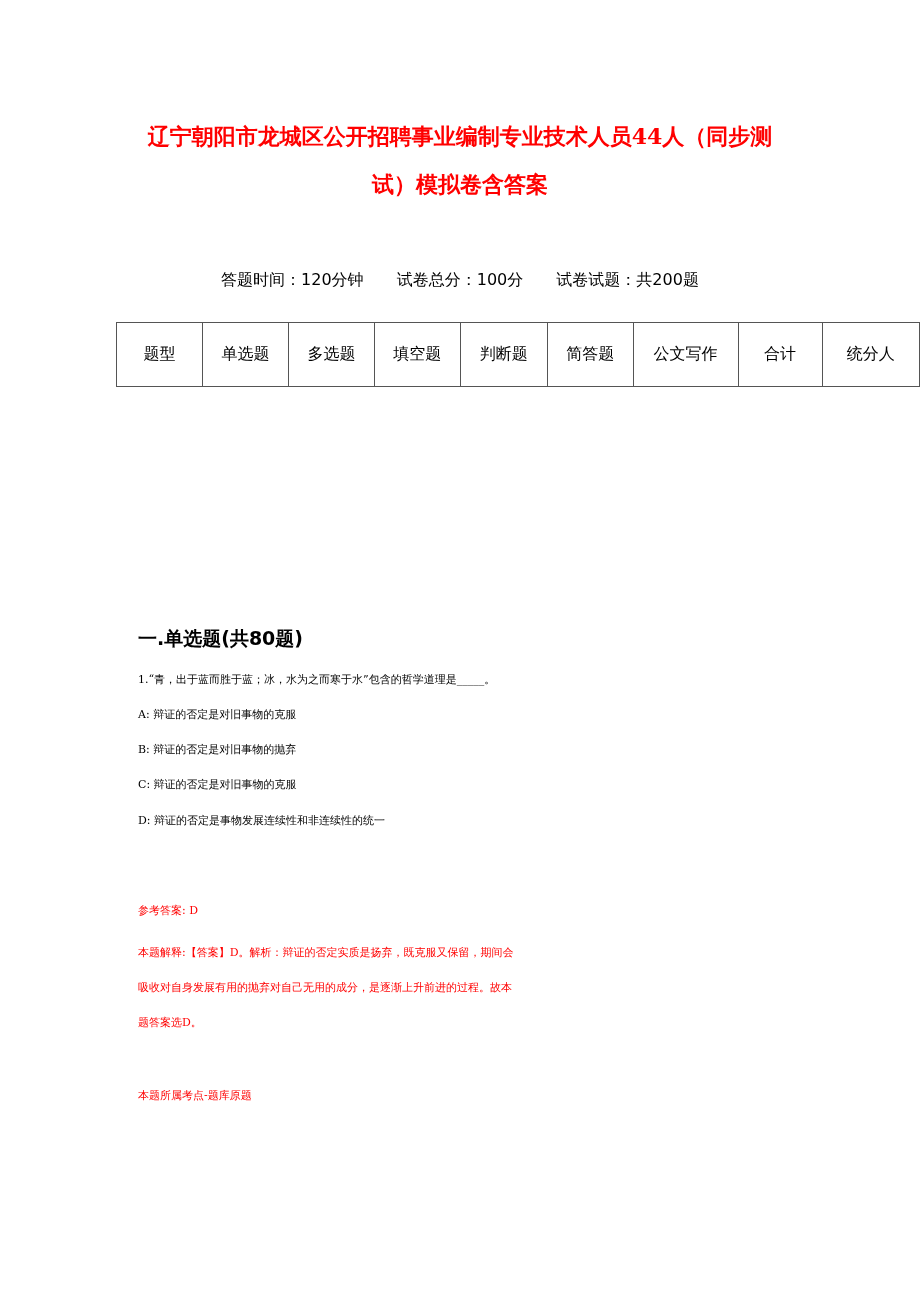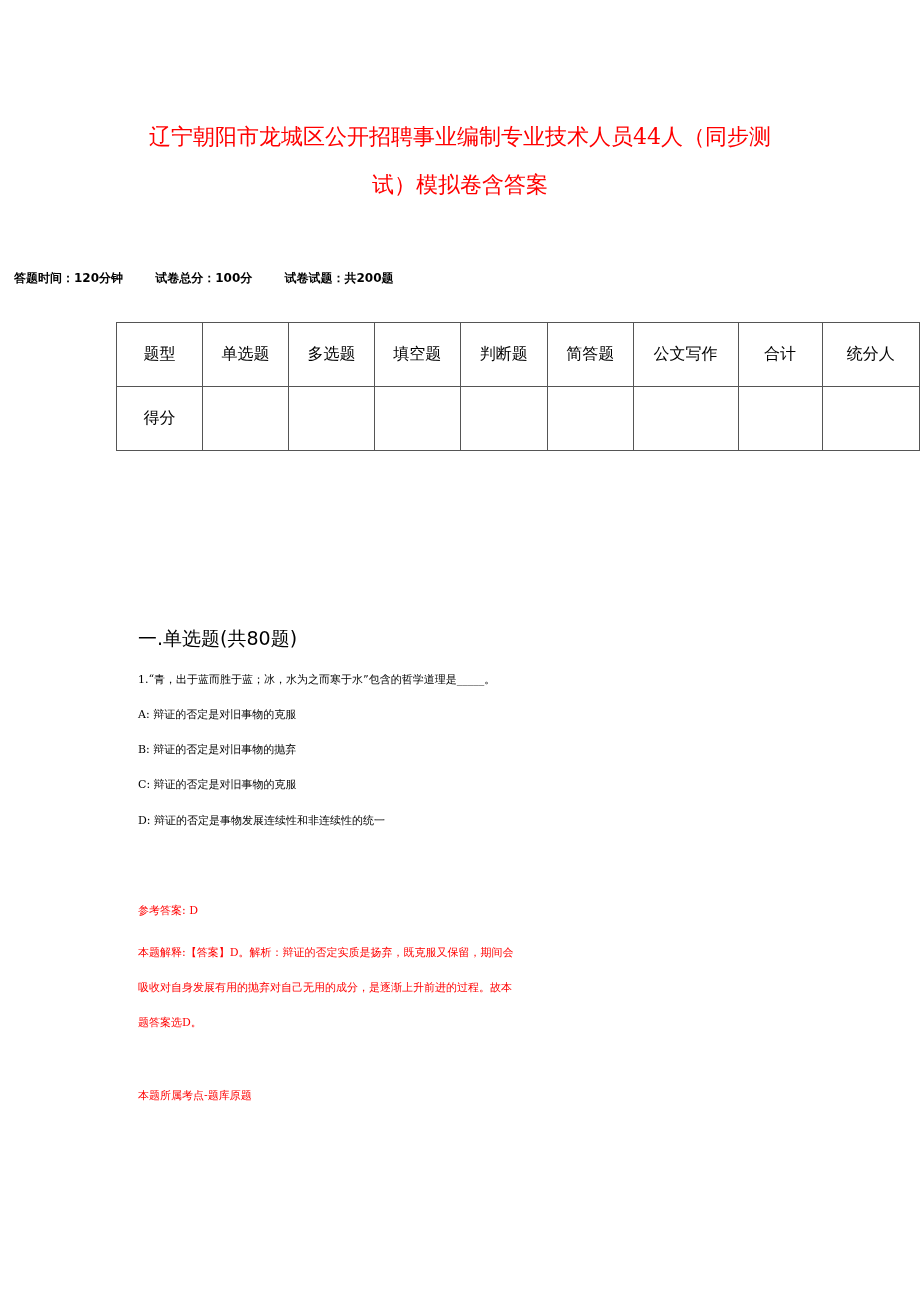--- a/index.html
+++ b/index.html
@@ -1,28 +1,28 @@
 <!DOCTYPE html>
 <html><head>
 <meta charset="utf-8">
 <style>
   html, body { margin:0; padding:0; background:#ffffff; }
   body { width:920px; height:1302px; position:relative; overflow:hidden;
          font-family:"DejaVu Serif", serif; color:#000; }
   .title { position:absolute; left:0; width:920px; text-align:center; color:#ff0000;
-           font-family:"DejaVu Serif", serif; font-weight:normal; font-size:22px; }
+           font-family:"DejaVu Serif", serif; font-weight:bold; font-size:22px; }
   .t1 { top:122px; }
   .t2 { top:170px; }
-  .meta { position:absolute; top:270px; left:0; width:920px; 
-          font-family:"DejaVu Sans", sans-serif; font-weight:bold; font-size:12px; }
+  .meta { position:absolute; top:270px; left:0; width:920px; text-align:center;
+          font-family:"DejaVu Sans", sans-serif; font-weight:normal; font-size:16px; }
   .meta span { margin:0 14px; }
   table.score { position:absolute; left:116px; top:322px; border-collapse:collapse;
                 font-family:"DejaVu Sans", sans-serif; font-size:16px; }
   table.score td { border:1px solid #555; height:47px; text-align:center; padding:8px; }
-  .sec { position:absolute; left:138px; top:626px; font-size:19px; font-weight:normal;
+  .sec { position:absolute; left:138px; top:626px; font-size:19px; font-weight:bold;
          font-family:"DejaVu Sans", sans-serif; }
   .line { position:absolute; left:138px; font-size:11px; white-space:nowrap; }
   .red { color:#ff0000;margin-top:20px; }
 </style>
 </head>
 <body>
 
 <div class="title t1">辽宁朝阳市龙城区公开招聘事业编制专业技术人员44人（同步测</div>
 <div class="title t2">试）模拟卷含答案</div>
 
@@ -38,31 +38,20 @@
     <td style="width:72px">题型</td>
     <td style="width:72px">单选题</td>
     <td style="width:72px">多选题</td>
     <td style="width:72px">填空题</td>
     <td style="width:73px">判断题</td>
     <td style="width:72px">简答题</td>
     <td style="width:92px">公文写作</td>
     <td style="width:70px">合计</td>
     <td style="width:84px">统分人</td>
   </tr>
-  <tr>
-    <td>得分</td>
-    <td></td>
-    <td></td>
-    <td></td>
-    <td></td>
-    <td></td>
-    <td></td>
-    <td></td>
-    <td></td>
-  </tr>
 </tbody>
   </table>
 
 <div class="sec">一.单选题(共80题)</div>
 
 <div class="line" style="top:672px">1.“青，出于蓝而胜于蓝；冰，水为之而寒于水”包含的哲学道理是_____。</div>
 <div class="line" style="top:707px">A: 辩证的否定是对旧事物的克服</div>
 <div class="line" style="top:742px">B: 辩证的否定是对旧事物的抛弃</div>
 <div class="line" style="top:777px">C: 辩证的否定是对旧事物的克服</div>
 <div class="line" style="top:813px">D: 辩证的否定是事物发展连续性和非连续性的统一</div>

